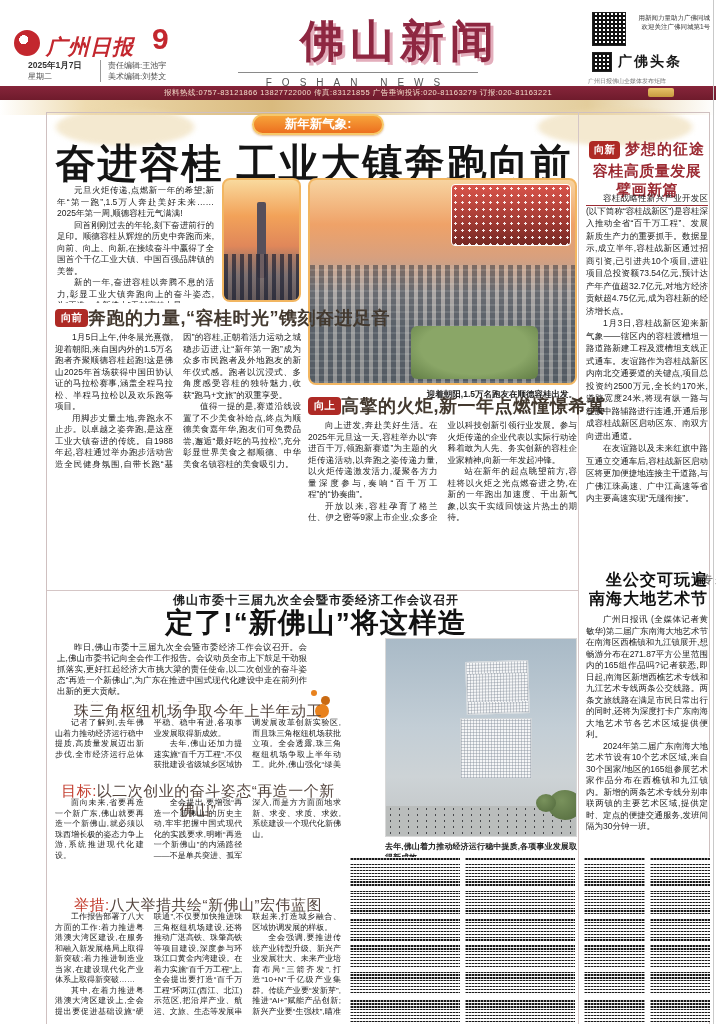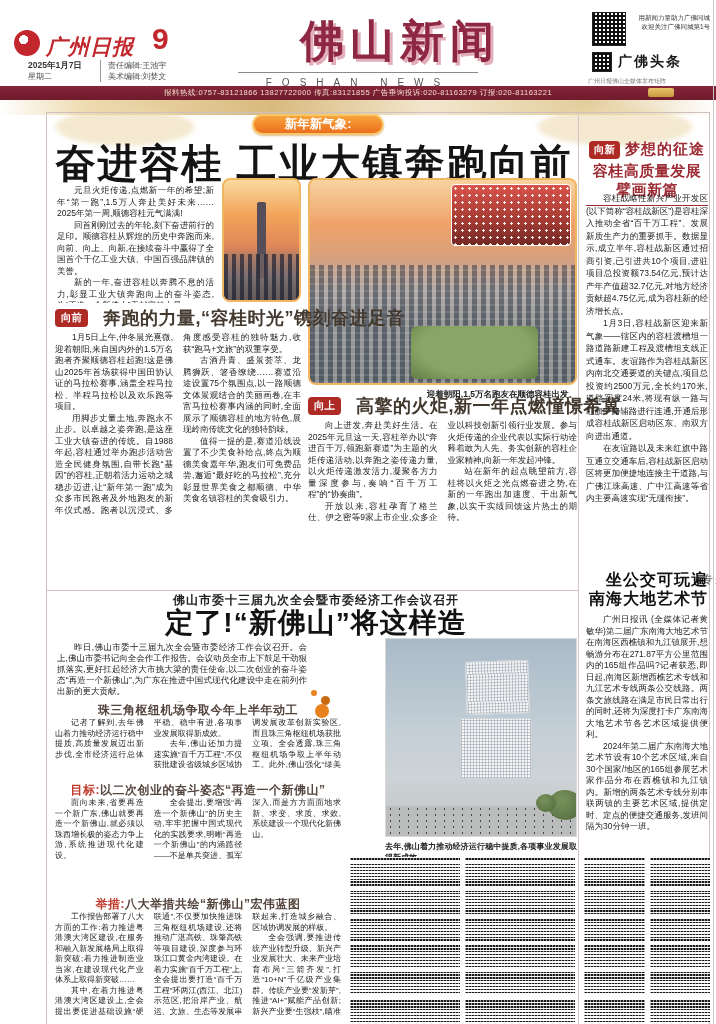--- a/index.html
+++ b/index.html
@@ -67,21 +67,21 @@
     background:
       repeating-linear-gradient(0deg,rgba(255,255,255,.12) 0 2px,transparent 2px 7px),
       repeating-linear-gradient(90deg,rgba(35,45,58,.55) 0 5px,rgba(205,195,185,.25) 5px 9px)}
   .photo-main .field{position:absolute;left:38%;bottom:2%;width:48%;height:26%;border-radius:6px;
     background:radial-gradient(ellipse at 50% 40%,#8aa667 0 60%,#617d45 100%)}
   .photo-main .inset{position:absolute;right:4px;top:4px;width:120px;height:62px;border:1px solid #fff;border-radius:4px;
     background-image:radial-gradient(rgba(255,255,255,.9) 1px,transparent 1.4px),
       linear-gradient(180deg,#d8534a,#a33b34 60%,#742823);background-size:7px 7px,100% 100%}
   .cap1{left:308px;top:389px;width:269px;font-size:8.5px;font-weight:700;color:#222;text-align:right}
 
-  .sec-hd{display:flex;align-items:center;gap:15px}
+  .sec-hd{display:flex;align-items:center;gap:0}
   .sec-badge{background:#ae2a25;color:#fff;font-size:10.5px;font-weight:700;padding:2px 6px;border-radius:4px;flex:none}
   .sec-hd .t{font-weight:800;font-size:18px;color:#43392f;letter-spacing:.5px;white-space:nowrap}
   .hd-fwd{left:55px;top:306px;width:250px}
   .body-fwd{left:55px;top:332px;width:246px;height:254px;overflow:hidden;column-count:2;column-gap:10px;
     font-size:8.5px;line-height:11.5px;color:#222}
   .hd-up{left:308px;top:394px;width:269px}
   .body-up{left:308px;top:420px;width:269px;height:166px;overflow:hidden;column-count:2;column-gap:10px;
     font-size:8.5px;line-height:11.5px;color:#222}
 
   
@@ -109,21 +109,21 @@
       repeating-linear-gradient(90deg,rgba(125,135,148,.4) 0 1px,transparent 1px 3px)}
   .cube1{left:42%;top:11%;width:33%;height:27%;transform:rotate(-2deg)}
   .cube2{left:39%;top:40%;width:38%;height:31%}
   .photo2 .ground{position:absolute;left:0;bottom:0;width:100%;height:15%;background-color:#babdbc;
     background-image:radial-gradient(rgba(40,40,45,.8) .8px,transparent 1.1px);background-size:9px 6px}
   .photo2 .tree1,.photo2 .tree2{position:absolute;border-radius:50%;background:radial-gradient(circle at 40% 35%,#79925c,#51683c)}
   .tree1{right:-6px;bottom:8%;width:34px;height:30px}
   .tree2{right:20px;bottom:12%;width:20px;height:18px}
   .cap2{left:385px;top:841px;width:192px;font-size:8px;font-weight:700;color:#222;text-align:justify}
 
-  .sub-hd{left:55px;width:286px;text-align:center;font-size:12px;font-weight:700;color:#54453e;letter-spacing:.5px}
+  .sub-hd{left:55px;width:286px;text-align:center;font-size:15px;font-weight:400;color:#54453e;letter-spacing:.5px}
   .sub-hd .red{color:#c23a2b}
   .sub-cols{left:55px;width:286px;overflow:hidden;column-count:3;column-gap:10px;
     font-size:8px;line-height:10.5px;color:#222}
   .sc1{top:718px;height:62px}.sc2{top:798px;height:92px}.sc3{top:912px;height:110px}
   .sh1{top:702px}.sh2{top:782px}.sh3{top:896px}
 
   
   .rs-hd{left:586px;width:122px;text-align:right;font-size:16px;font-weight:900;color:#111;letter-spacing:1px}
   .rs1{top:570px}.rs2{top:589px}
   .rs-body{left:586px;top:614px;width:122px;height:238px;overflow:hidden;font-size:8.5px;line-height:11.5px;color:#222}
@@ -193,21 +193,20 @@
 </div>
 <div class="abs cap1">迎着朝阳,1.5万名跑友在顺德容桂出发。</div>
 
 <div class="abs sec-hd hd-fwd">
   <span class="sec-badge">向前</span>
   <span class="t">奔跑的力量,“容桂时光”镌刻奋进足音</span>
 </div>
 <div class="abs body-fwd jt">
   <p>1月5日上午,仲冬晨光熹微,迎着朝阳,来自国内外的1.5万名跑者齐聚顺德容桂起跑!这是佛山2025年首场获得中国田协认证的马拉松赛事,涵盖全程马拉松、半程马拉松以及欢乐跑等项目。</p>
   <p>用脚步丈量土地,奔跑永不止步。以卓越之姿奔跑,是这座工业大镇奋进的传统。自1988年起,容桂通过举办跑步活动营造全民健身氛围,自带长跑“基因”的容桂,正朝着活力运动之城稳步迈进,让“新年第一跑”成为众多市民跑者及外地跑友的新年仪式感。跑者以沉浸式、多角度感受容桂的独特魅力,收获“跑马+文旅”的双重享受。</p>
-  <p>古酒丹青、盛景荟萃、龙腾狮跃、箸香缭绕……赛道沿途设置75个氛围点,以一路顺德文体景观结合的美丽画卷,在丰富马拉松赛事内涵的同时,全面展示了顺德容桂的地方特色,展现岭南传统文化的独特韵味。</p>
   <p>值得一提的是,赛道沿线设置了不少美食补给点,终点为顺德美食嘉年华,跑友们可免费品尝,邂逅“最好吃的马拉松”,充分彰显世界美食之都顺德、中华美食名镇容桂的美食吸引力。</p>
 </div>
 
 <div class="abs sec-hd hd-up">
   <span class="sec-badge">向上</span>
   <span class="t">高擎的火炬,新一年点燃憧憬希冀</span>
 </div>
 <div class="abs body-up jt">
   <p>向上进发,奔赴美好生活。在2025年元旦这一天,容桂举办以“奔进百千万,领跑新赛道”为主题的火炬传递活动,以奔跑之姿传递力量,以火炬传递激发活力,凝聚各方力量深度参与,奏响“百千万工程”的“协奏曲”。</p>
   <p>开放以来,容桂孕育了格兰仕、伊之密等9家上市企业,众多企业以科技创新引领行业发展。参与火炬传递的企业代表以实际行动诠释着敢为人先、务实创新的容桂企业家精神,向新一年发起冲锋。</p>

